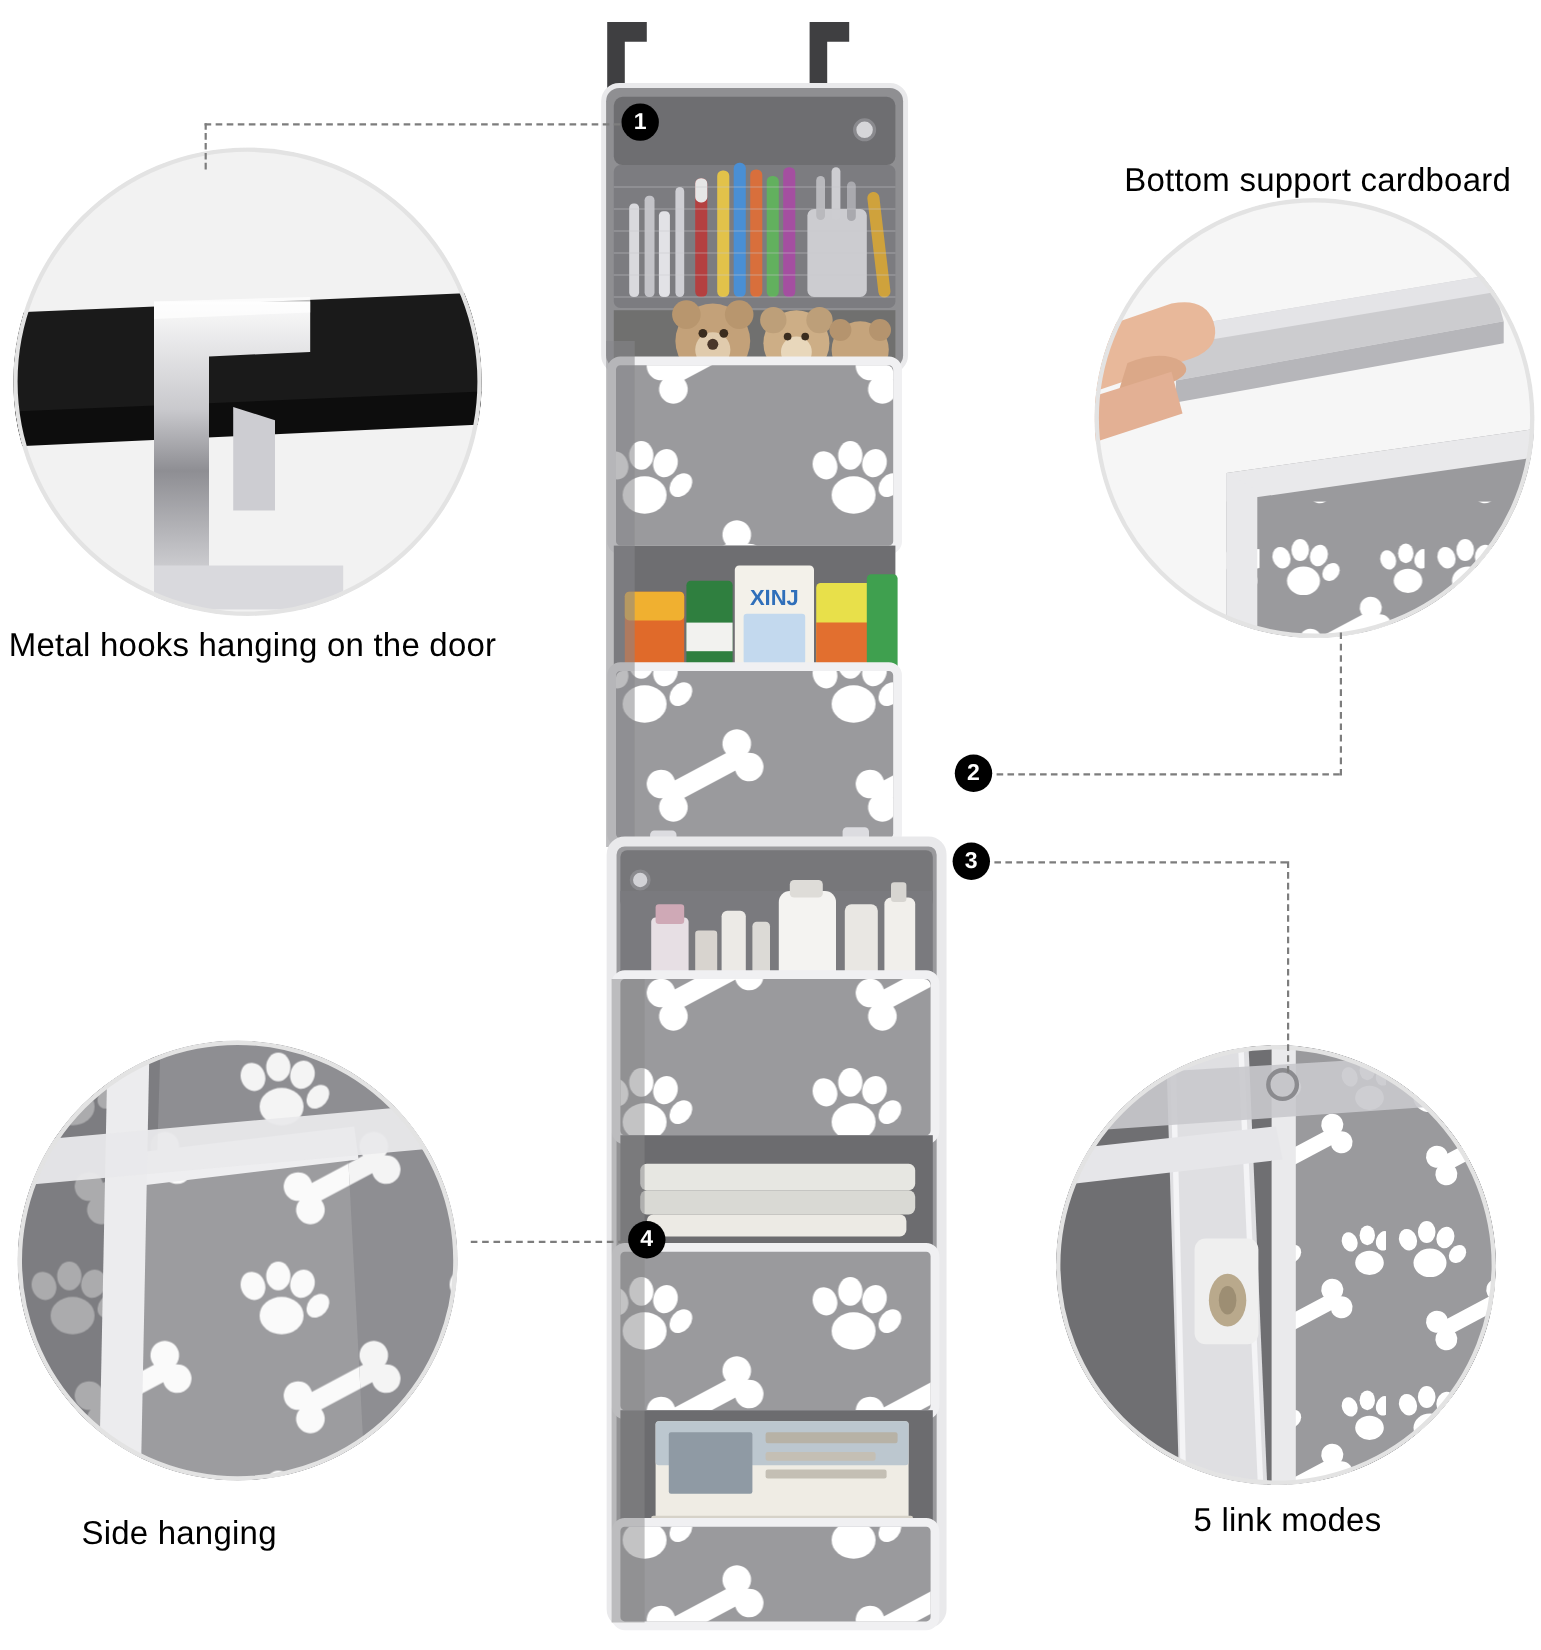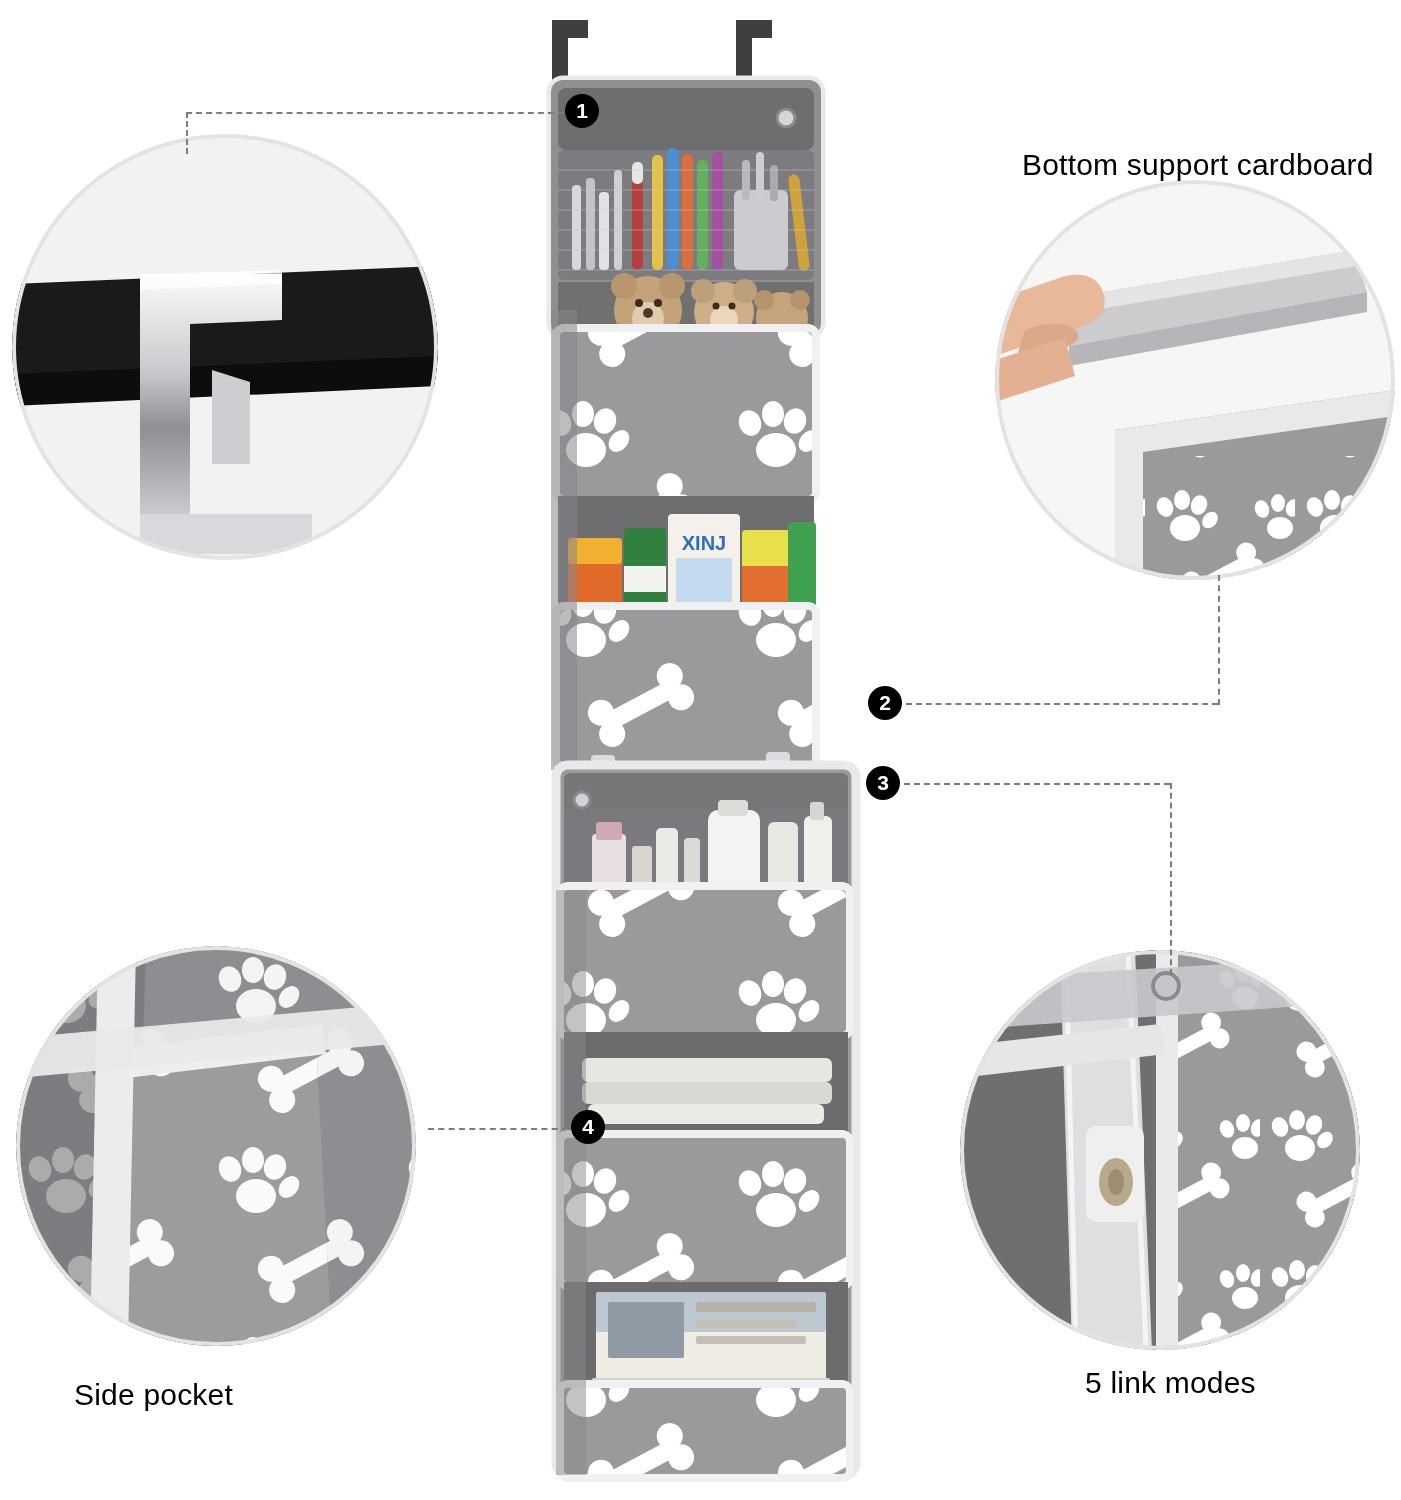--- a/index.html
+++ b/index.html
@@ -331,20 +331,21 @@
             <circle cx="130" cy="503" r="5"></circle>
           <circle cx="160" cy="500" r="5"></circle>
             <circle cx="190" cy="497" r="5"></circle>
           <circle cx="220" cy="494" r="5"></circle>
             <circle cx="250" cy="491" r="5"></circle>
         </g>
         <circle cx="213" cy="213" r="211" fill="none" stroke="#e3e3e3" stroke-width="4"></circle>
       </g>
     </svg>
   </div>
+  <div class="label" style="left:8px; top:570px;">Metal hooks hanging on the door</div>
 
   <div class="circle" style="left:995px; top:180px; width:400px; height:400px;">
     <svg width="400" height="400" viewBox="0 0 400 400" class="circle-inner">
       <defs>
         <clipPath id="c2">
             <circle cx="200" cy="200" r="200"></circle>
           </clipPath>
       </defs>
       <g clip-path="url(#c2)">
         <rect x="0" y="0" width="400" height="400" fill="#f6f6f6"></rect>
@@ -417,21 +418,21 @@
 
         <path d="M90 104 L306 78 L310 108 L94 134 Z" fill="#eeeef0"></path>
 
         <path d="M82 0 L120 0 L112 400 L74 400 Z" fill="#ececee"></path>
 
         <path d="M0 92 L400 56 L400 96 L0 132 Z" fill="#e9e9eb" opacity=".95"></path>
         <circle cx="200" cy="200" r="198" fill="none" stroke="#e3e3e3" stroke-width="4"></circle>
       </g>
     </svg>
   </div>
-  <div class="label" style="left:74px; top:1378px;">Side pocket</div>
+  <div class="label" style="left:74px; top:1378px;">Side hanging</div>
 
   <div class="badge" style="left:565px; top:94px;">1</div>
   <div class="badge" style="left:868px; top:686px;">2</div>
   <div class="badge" style="left:866px; top:766px;">3</div>
   <div class="badge" style="left:571px; top:1110px;">4</div>
 
   <div class="dash-h" style="left:186px; top:112px; width:378px;"></div>
   <div class="dash-v" style="left:186px; top:112px; height:42px;"></div>
 
   <div class="dash-h" style="left:906px; top:703px; width:312px;"></div>

